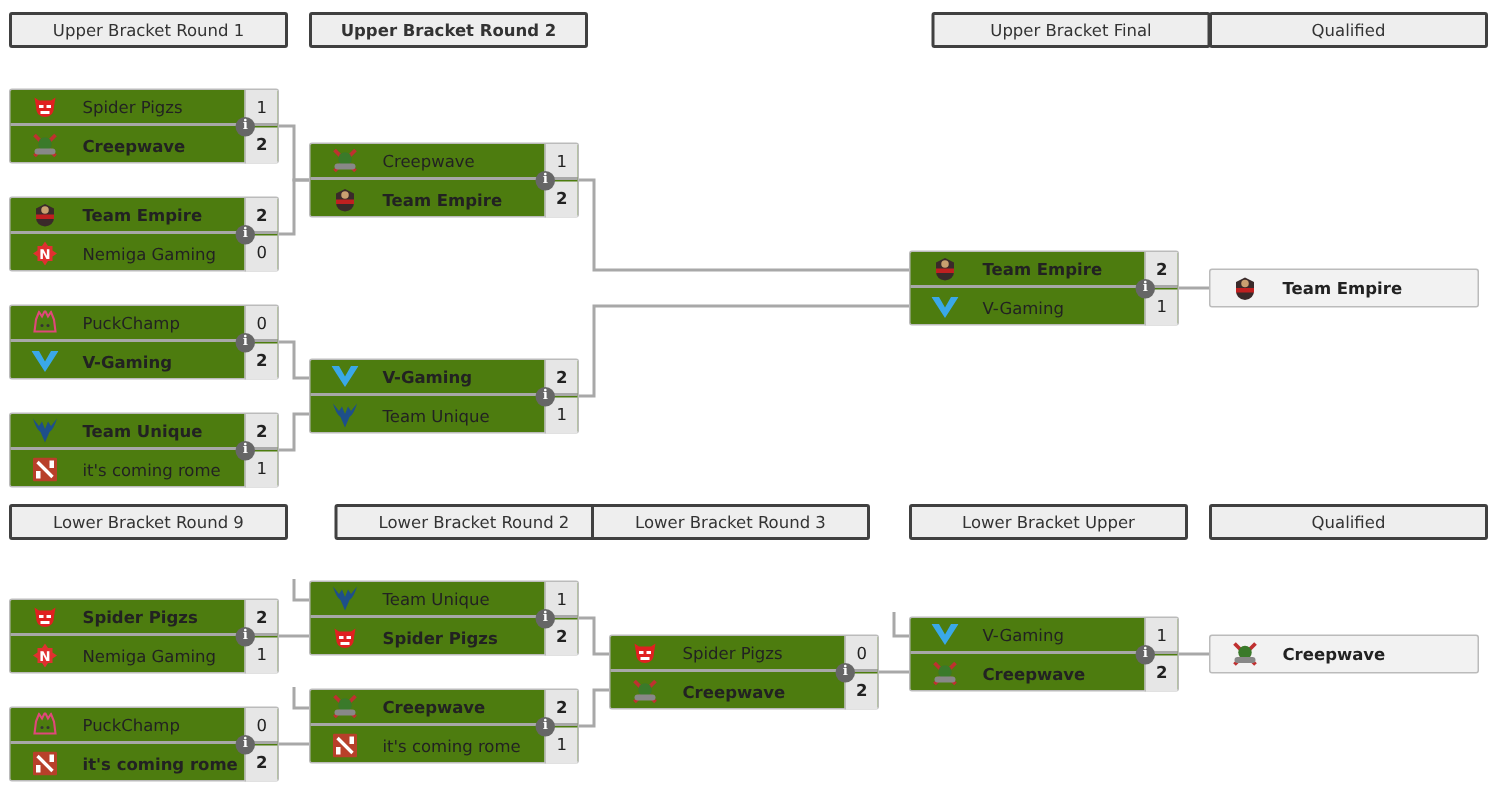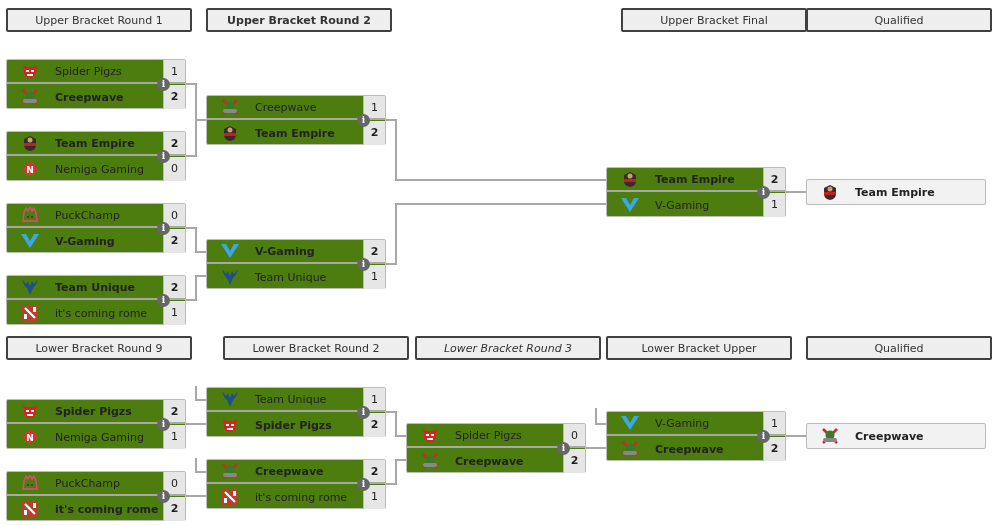--- a/index.html
+++ b/index.html
@@ -58,21 +58,21 @@
   </g>
 </svg>
 
 <div class="hdr" style="left:6px;top:8px;">Upper Bracket Round 1</div>
 <div class="hdr" style="left:206px;top:8px;font-weight:bold;">Upper Bracket Round 2</div>
 <div class="hdr" style="left:606px;top:8px;margin-left:15px;">Upper Bracket Final</div>
 <div class="hdr" style="left:806px;top:8px;">Qualified</div>
 
 <div class="hdr" style="left:6px;top:336px;">Lower Bracket Round 9</div>
 <div class="hdr" style="left:223px;top:336px;">Lower Bracket Round 2</div>
-<div class="hdr" style="left:415px;top:336px;font-style:italic;">Lower Bracket Round 3</div>
+<div class="hdr" style="left:394px;top:336px;">Lower Bracket Round 3</div>
 <div class="hdr" style="left:606px;top:336px;">Lower Bracket Upper</div>
 <div class="hdr" style="left:806px;top:336px;">Qualified</div>
 
 <div class="match" style="left:6px;top:59px;">
     <div class="row top">
       <span class="logo">
         <svg width="16" height="15" viewBox="0 0 16 15">
           <path d="M1 1 L4 3 H12 L15 1 L14 7 Q14 14 8 14 Q2 14 2 7 Z" fill="#e02020"></path>
           <rect x="4" y="6" width="3" height="2" fill="#fff"></rect>
           <rect x="9" y="6" width="3" height="2" fill="#fff"></rect>

